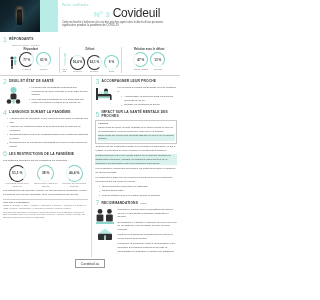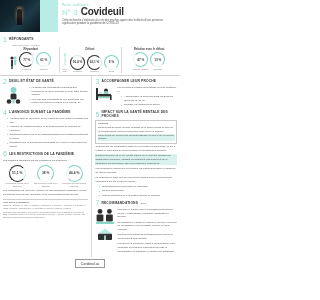--- a/index.html
+++ b/index.html
@@ -12,23 +12,23 @@
   .hero-photo{width:40px;height:32px;
       background:linear-gradient(135deg,#0d1b22 0%,#12262f 35%,#1d3b47 60%,#0a141a 100%);
       position:relative;overflow:hidden;}
   .hero-photo .glow{position:absolute;left:14px;top:6px;width:11px;height:20px;
       background:radial-gradient(ellipse at 50% 40%,rgba(255,225,190,.85),rgba(200,120,60,.25) 45%,rgba(0,0,0,0) 72%);}
   .hero-photo .fig{position:absolute;left:17px;top:9px;width:5px;height:16px;
       background:rgba(10,10,14,.85);border-radius:3px 3px 0 0;}
   .hero-band{width:18px;height:32px;background:#b8ece4;}
   .hero-txt{flex:1;background:#fff;padding:2px 3px 0 4px;box-sizing:border-box;}
   .kicker{font-size:3.4px;color:#9fdfd4;letter-spacing:.3px;font-weight:700;margin:1px 0 0;}
-  .titlerow{display:flex;align-items:baseline;gap:3px;}
+  .titlerow{display:flex;align-items:baseline;gap:3px;margin-left:32px;}
   .num{font-size:8px;font-weight:700;color:#b8ece4;line-height:1;}
-  .title{font-size:10px;color:#2b2b2b;line-height:1;letter-spacing:-.2px;font-weight:bold;}
+  .title{font-size:12px;color:#2b2b2b;line-height:1;letter-spacing:-.2px;}
   .subtitle{font-size:2.7px;line-height:1.45;color:#555;margin-top:1.5px;max-width:118px;}
 
   
   .rule{height:.5px;background:#cfcfcf;margin:0;}
   .sec-head{display:flex;align-items:center;gap:2px;margin:2px 0 1.5px;}
   .sec-no{font-size:7px;color:#8ad6ca;line-height:1;font-weight:400;}
   .sec-ttl{font-size:3.3px;font-weight:700;color:#3a3a3a;letter-spacing:.15px;text-transform:uppercase;}
   .sec-sub{font-size:2.5px;color:#8a8a8a;margin:-.5px 0 0 9px;}
   .body{font-size:2.5px;line-height:1.5;color:#4a4a4a;}
   .body p{margin:0 0 1.5px;}

